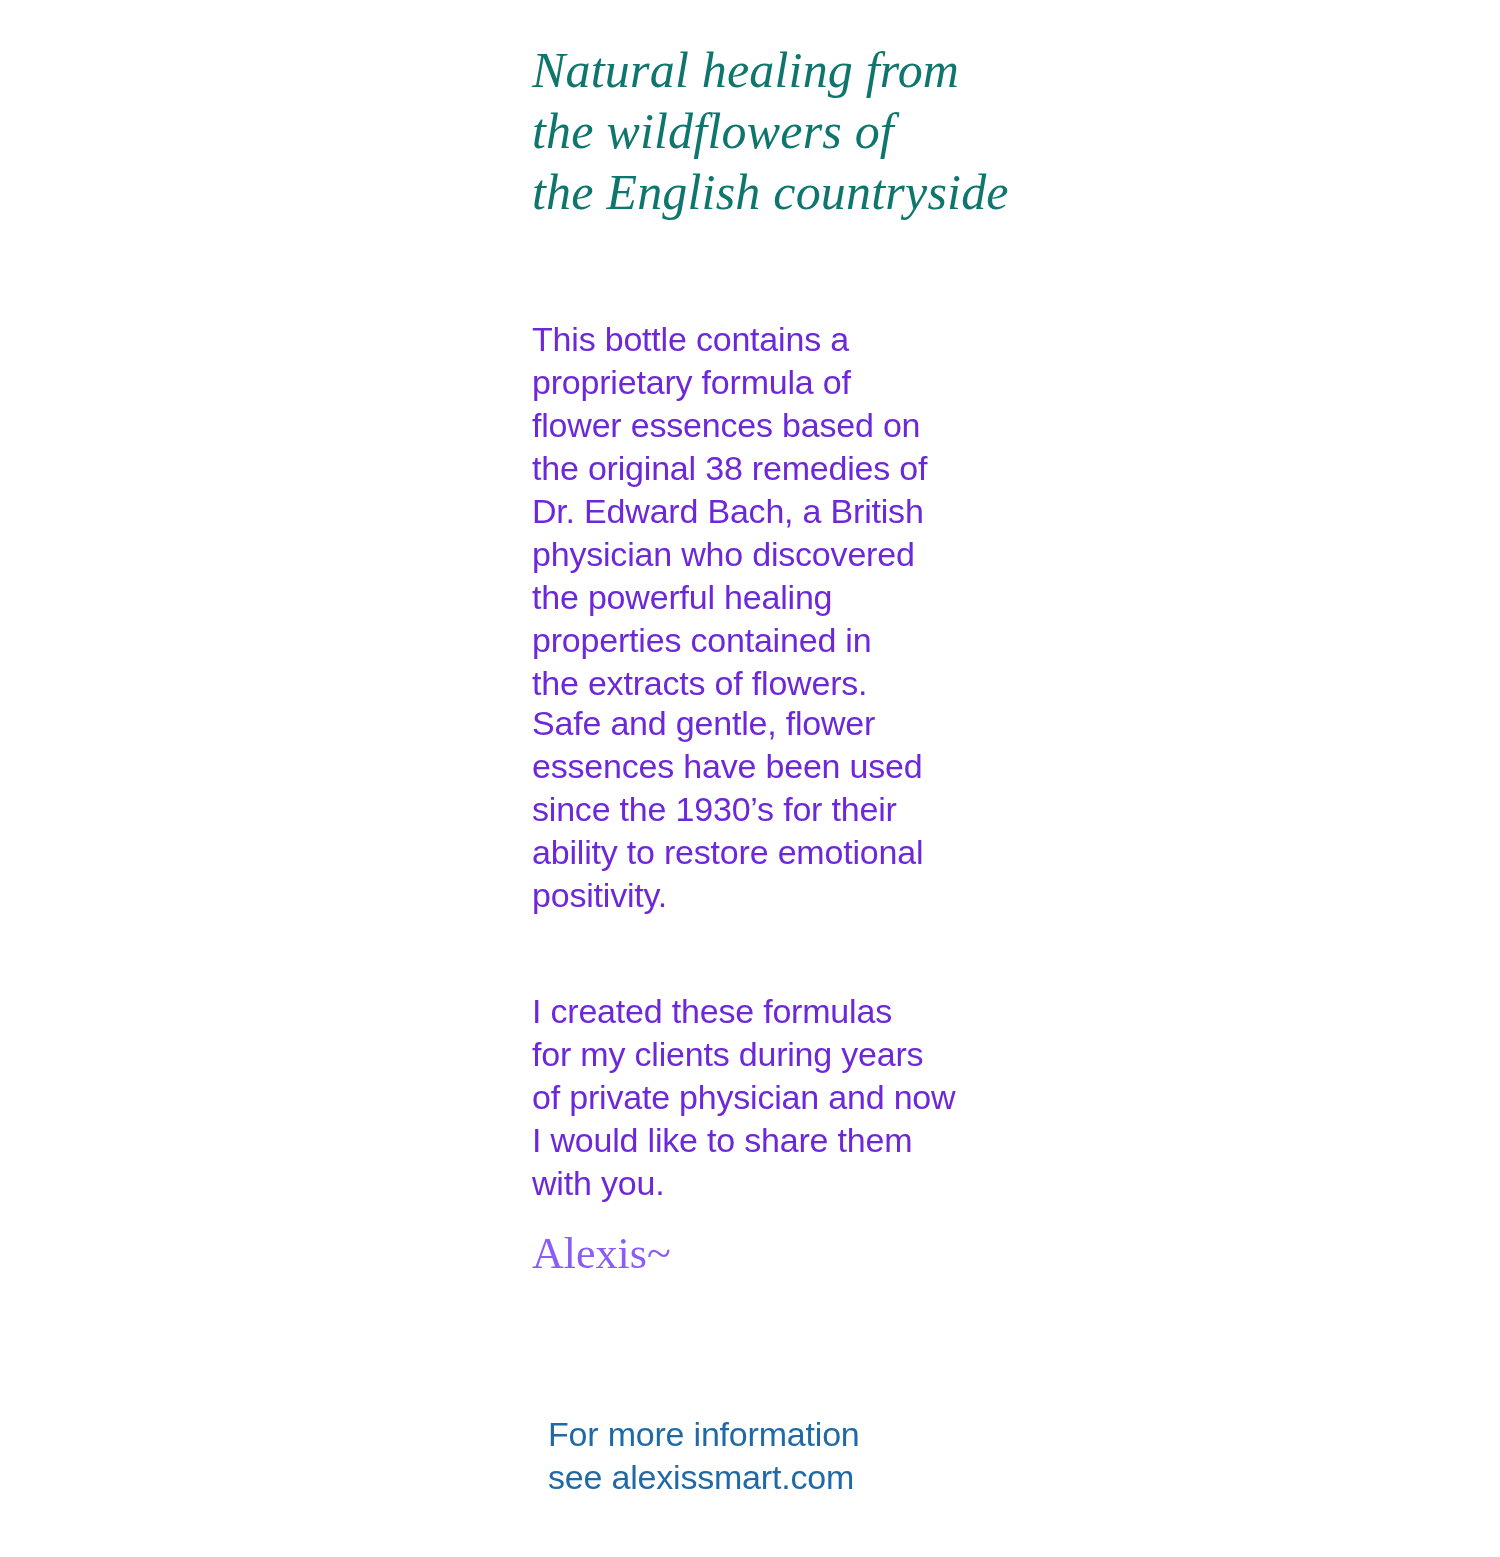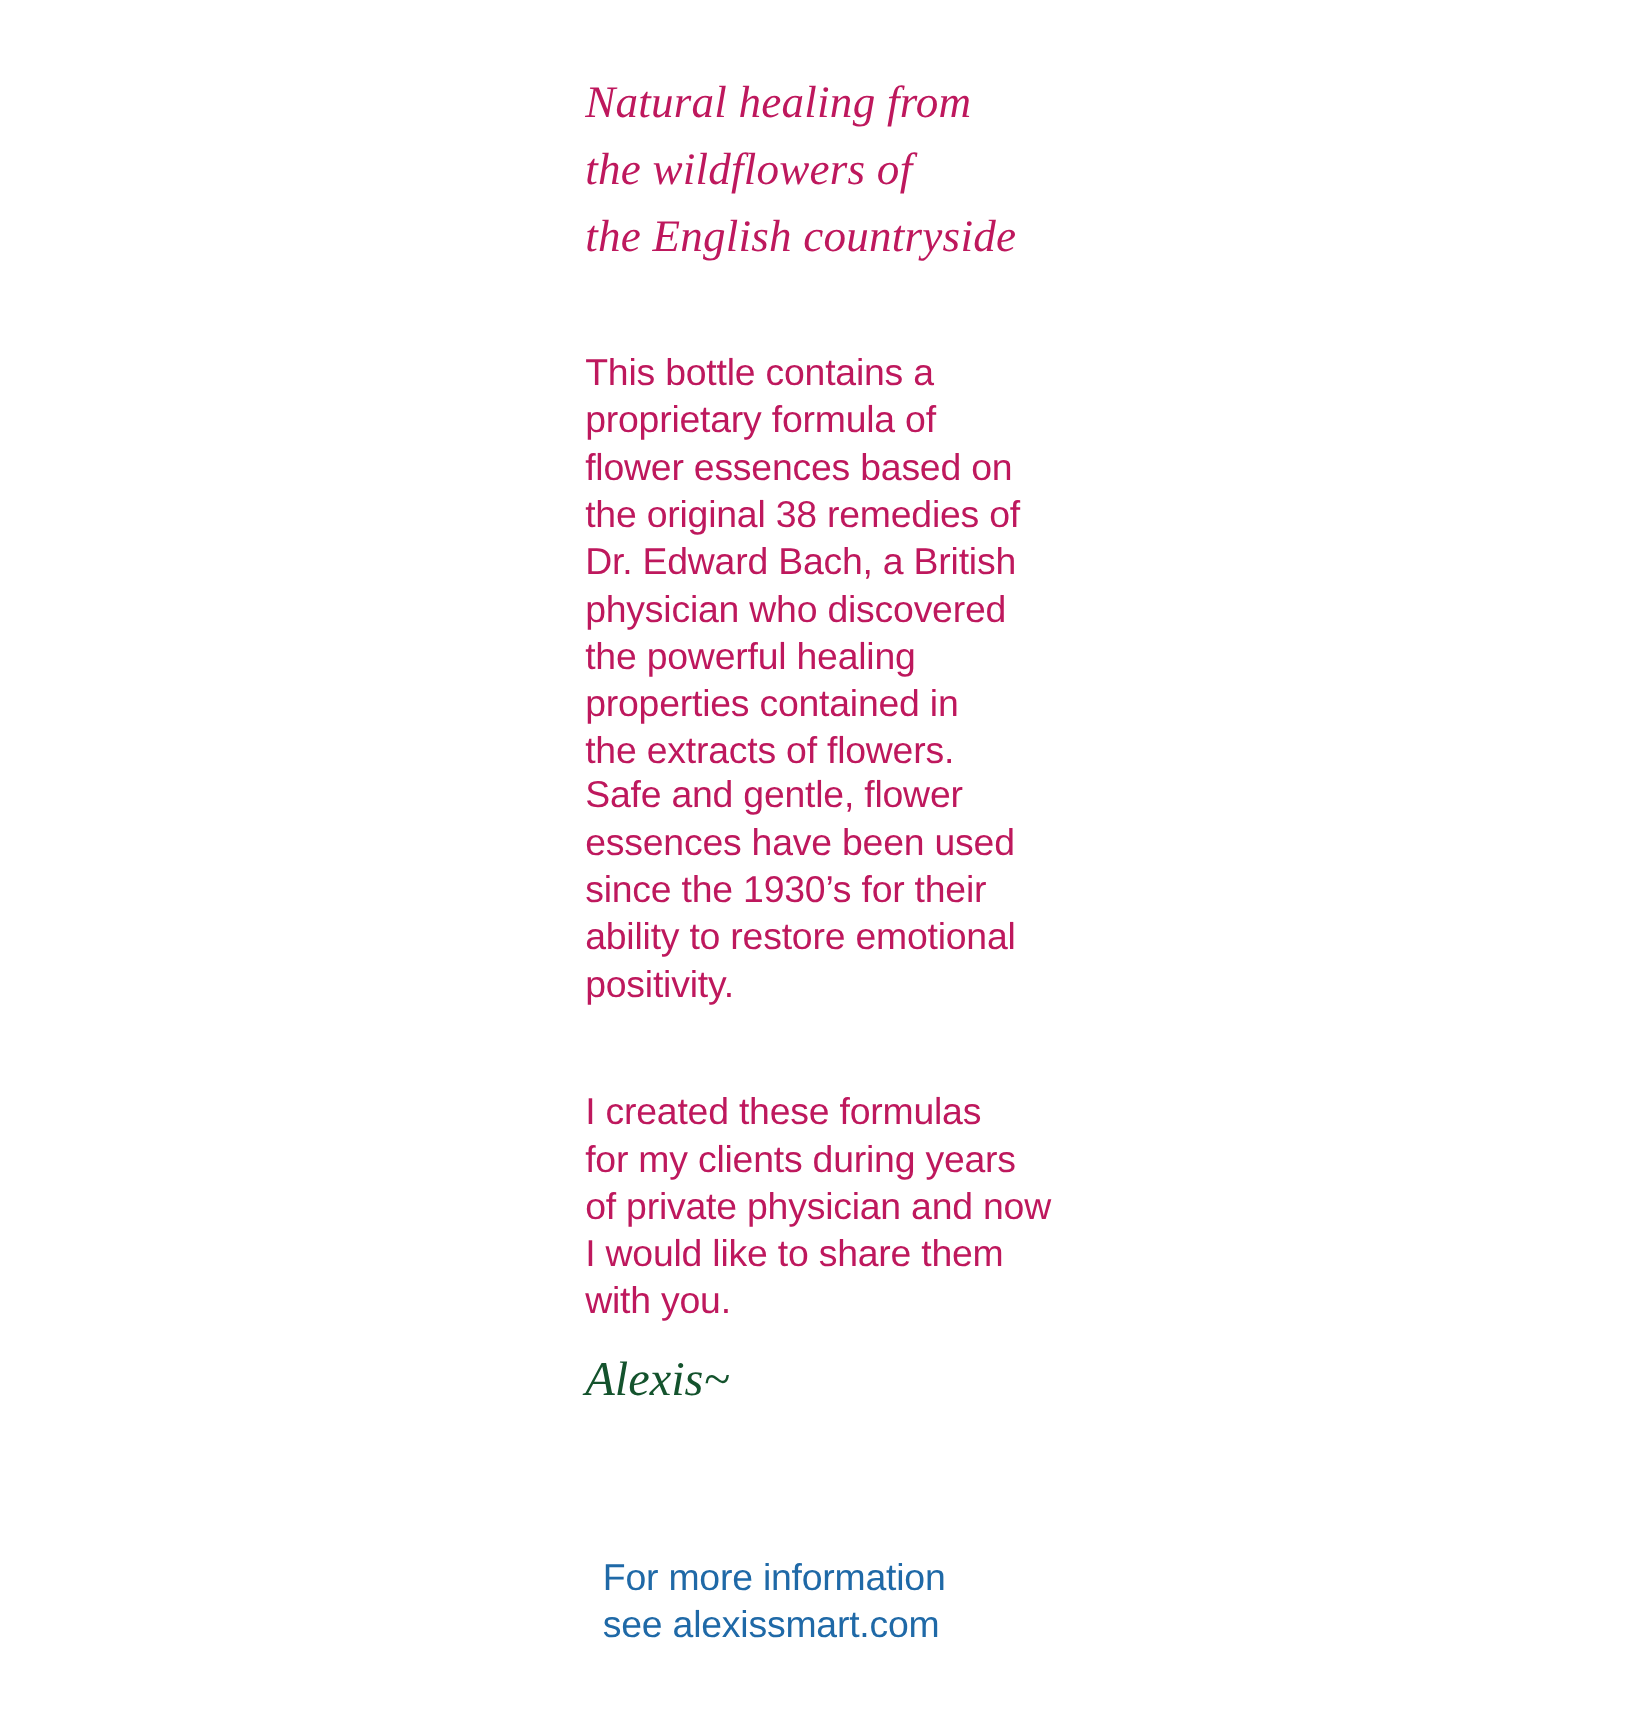--- a/index.html
+++ b/index.html
@@ -21,52 +21,51 @@
   }
   .label-column {
     position: absolute;
     left: 532px;
     top: 0;
     width: 600px;
   }
   .heading {
     position: absolute;
     left: 0;
-    top: 62px;
+    top: 40px;
     font-family: "Liberation Serif", serif;
     font-style: italic;
     font-weight: normal;
-    font-size: 41px;
+    font-size: 50px;
     line-height: 61px;
-    color: #be185d;
+    color: #0f766e;
     white-space: pre-line;
     letter-spacing: 0.2px;
   }
   .body-para {
     position: absolute;
     left: 0;
     font-size: 34px;
     line-height: 43px;
     letter-spacing: -0.2px;
-    color: #be185d;
+    color: #6d28d9;
     white-space: pre-line;
   }
   .para-1 { top: 318px; }
   .para-2 { top: 702px; }
   .para-3 { top: 990px; }
   .signature {
     position: absolute;
     left: 0;
     top: 1228px;
     font-family: "Liberation Serif", serif;
-    font-style: italic;
     font-weight: normal;
     font-size: 44px;
     line-height: 52px;
-    color: #14532d;
+    color: #8b5cf6;
   }
   .footer {
     position: absolute;
     left: 0;
     top: 1413px;
     font-size: 34px;
     line-height: 43px;
     letter-spacing: -0.2px;
     color: #1f69a7;
     white-space: pre-line;

